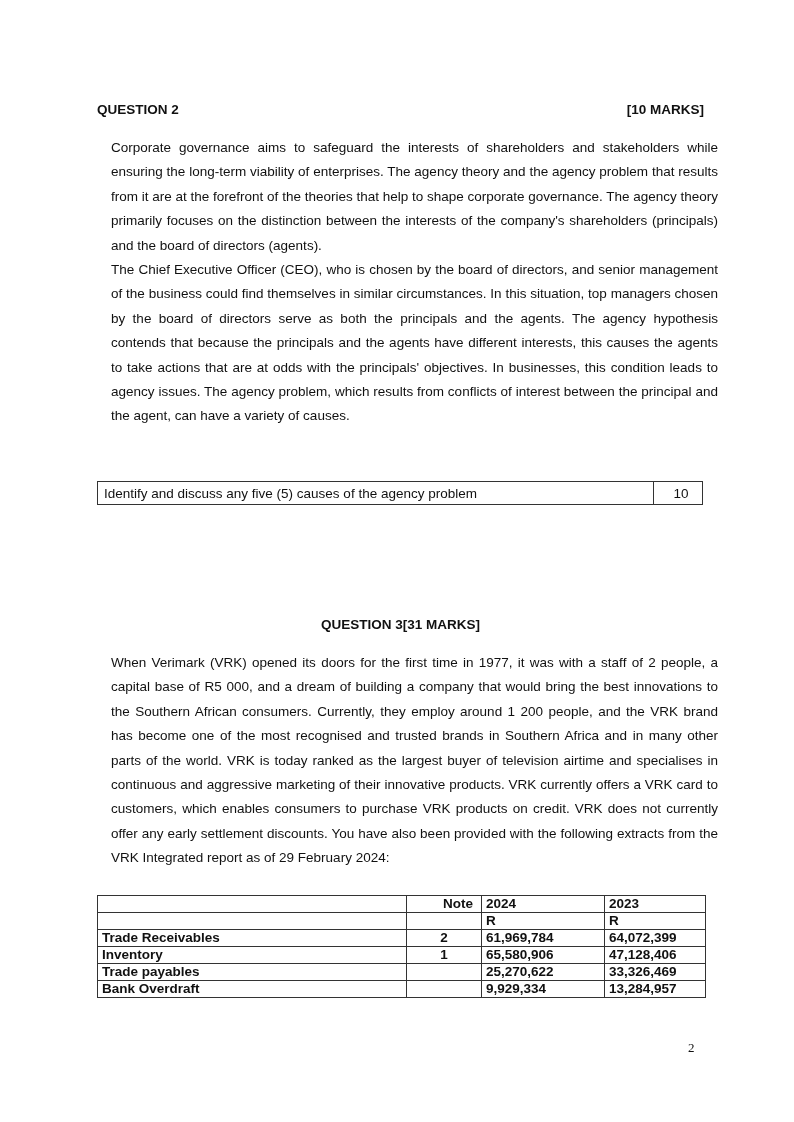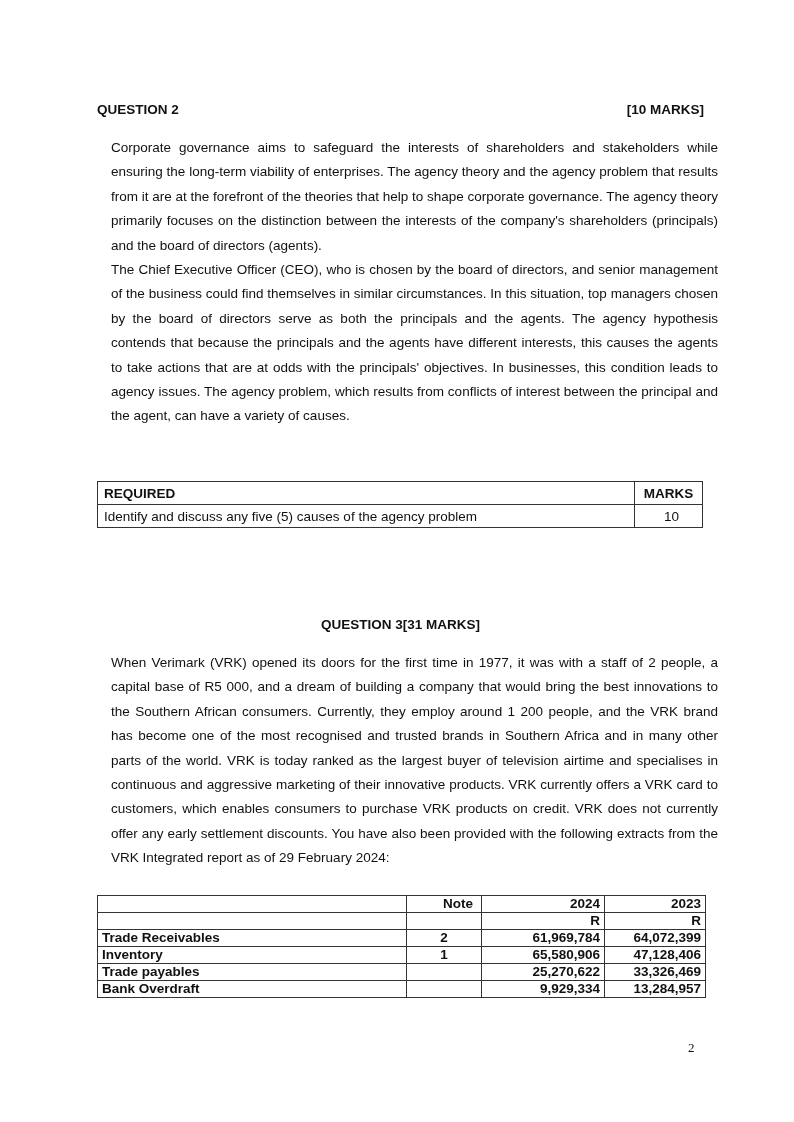--- a/index.html
+++ b/index.html
@@ -7,43 +7,39 @@
          font-family: "Liberation Sans", sans-serif; color: #111; }
   .page { position: absolute; left: 97px; top: 0; width: 607px; }
   .qhead { position: absolute; left: 0; width: 607px; display: flex; justify-content: space-between;
            font-weight: bold; font-size: 13.5px; }
   .para { position: absolute; left: 0; width: 607px; font-size: 13.5px; line-height: 24.4px;
           text-align: justify; margin: 14px; }
   table { border-collapse: collapse; position: absolute; left: 0; font-size: 13.5px; }
   .req td { border: 1px solid #333; padding: 0 6px; height: 22px; }
   .req .hdr td { font-weight: bold; }
   .fin td { border: 1px solid #333; padding: 0 4px; height: 16px; line-height: 16px; font-size: 13.5px; font-weight: bold; }
-  .fin .num { text-align: right; }
+  .fin .num { }
   .fin .note { text-align: center; font-weight: bold; }
   .fin .hb { font-weight: bold; }
   .pageno { position: absolute; left: 688px; top: 1040px; font-family: "Liberation Serif", serif; font-size: 13px; }
 </style>
 </head>
 <body>
 
 <div class="page">
 
   <div class="qhead" style="top:102px;">
     <span>QUESTION 2</span>
     <span>[10 MARKS]</span>
   </div>
   <p class="para" style="top:122px;">Corporate governance aims to safeguard the interests of shareholders and stakeholders while ensuring the long-term viability of enterprises. The agency theory and the agency problem that results from it are at the forefront of the theories that help to shape corporate governance. The agency theory primarily focuses on the distinction between the interests of the company's shareholders (principals) and the board of directors (agents).</p>
   <p class="para" style="top:244px;">The Chief Executive Officer (CEO), who is chosen by the board of directors, and senior management of the business could find themselves in similar circumstances. In this situation, top managers chosen by the board of directors serve as both the principals and the agents. The agency hypothesis contends that because the principals and the agents have different interests, this causes the agents to take actions that are at odds with the principals' objectives. In businesses, this condition leads to agency issues. The agency problem, which results from conflicts of interest between the principal and the agent, can have a variety of causes.</p>
 
   <table class="req" style="top:481px; width:606px;">
     <tbody>
-        <tr class="hdr">
-      <td style="width:524px;">REQUIRED</td>
-      <td style="text-align:center;">MARKS</td>
-    </tr>
     <tr>
       <td>Identify and discuss any five (5) causes of the agency problem</td>
       <td style="text-align:center;padding-left:12px;">10</td>
     </tr>
   </tbody>
     </table>
 
   <div class="qhead" style="top:617px;justify-content:center;">
     <span>QUESTION 3</span>
     <span>[31 MARKS]</span>

